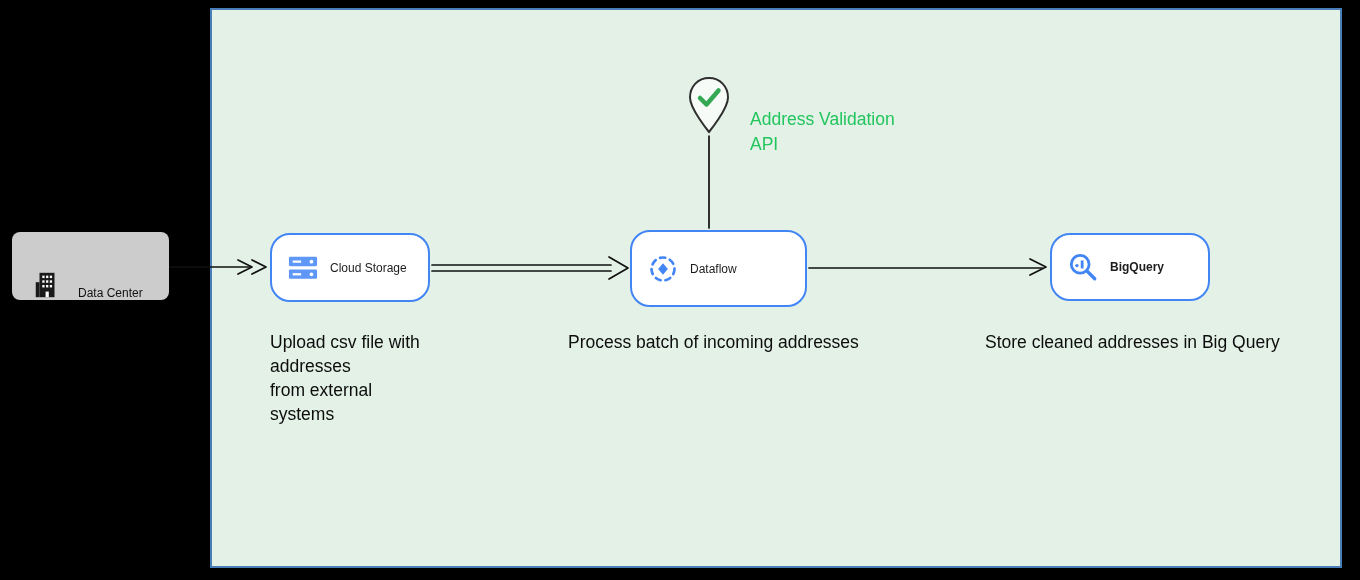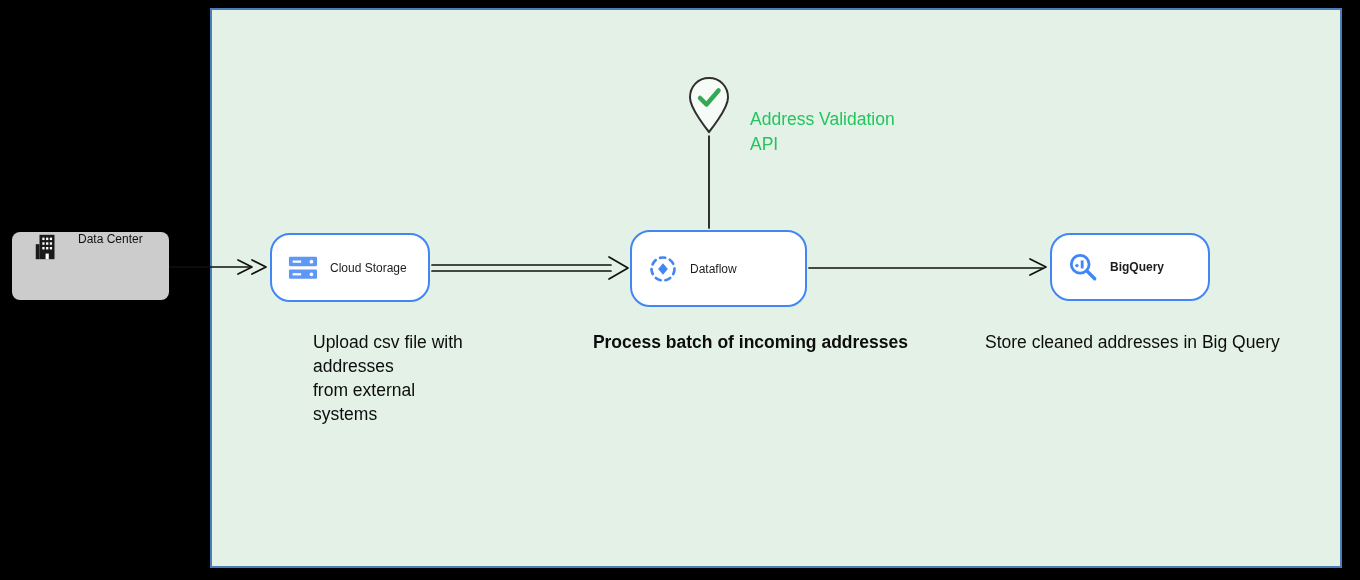--- a/index.html
+++ b/index.html
@@ -14,33 +14,33 @@
     background:#e3f1e7;border:2px solid #4a7ebb;box-sizing:border-box;
   }
   .node{
     position:absolute;display:flex;align-items:center;box-sizing:border-box;
     background:#ffffff;border:2px solid #4285f4;border-radius:20px;
     padding-left:16px;gap:12px;
   }
   .node .label{font-size:12px;color:#1c1c1c;white-space:nowrap;}
   .datacenter{
     position:absolute;left:12px;top:232px;width:157px;height:68px;
-    background:#cccccc;border-radius:8px;display:flex;align-items:flex-start;
+    background:#cccccc;border-radius:8px;display:flex;align-items:flex-end;
     padding-left:20px;gap:16px;box-sizing:border-box;
   }
   .datacenter .label{font-size:12px;color:#111;}
   #cloud-storage{left:270px;top:233px;width:160px;height:69px;}
   #dataflow{left:630px;top:230px;width:177px;height:77px;border-radius:20px;}
   #bigquery{left:1050px;top:233px;width:160px;height:68px;font-weight:bold;}
   .caption{
     position:absolute;font-size:17.5px;line-height:24px;color:#0d0d0d;
     white-space:pre-line;
   }
-  #caption-cloud-storage{left:270px;top:330px;width:230px;margin-left:43px;}
-  #caption-dataflow{left:568px;top:330px;width:340px;text-align:right;font-weight:bold;}
+  #caption-cloud-storage{left:270px;top:330px;width:230px;}
+  #caption-dataflow{left:568px;top:330px;width:340px;text-align:left;}
   #caption-bigquery{left:985px;top:330px;width:345px;text-align:left;}
   #annotation-api{
     position:absolute;left:750px;top:88px;width:220px;
     font-size:17.5px;line-height:25px;color:#22c55e;white-space:pre-line;margin-top:19px;
   }
   .pin{position:absolute;left:687px;top:76px;width:44px;height:58px;}
   svg.overlay{position:absolute;left:0;top:0;pointer-events:none;}
   .icon{display:inline-flex;flex:0 0 auto;}
 </style>
 </head>

